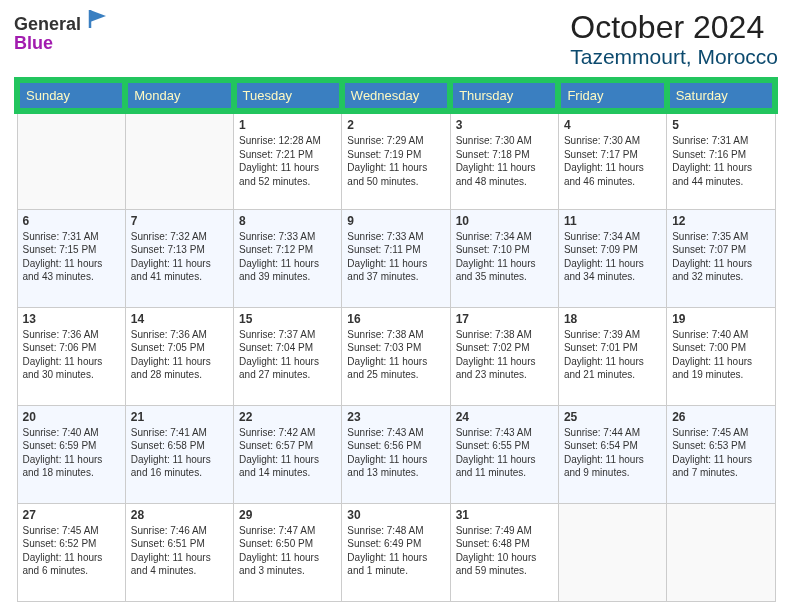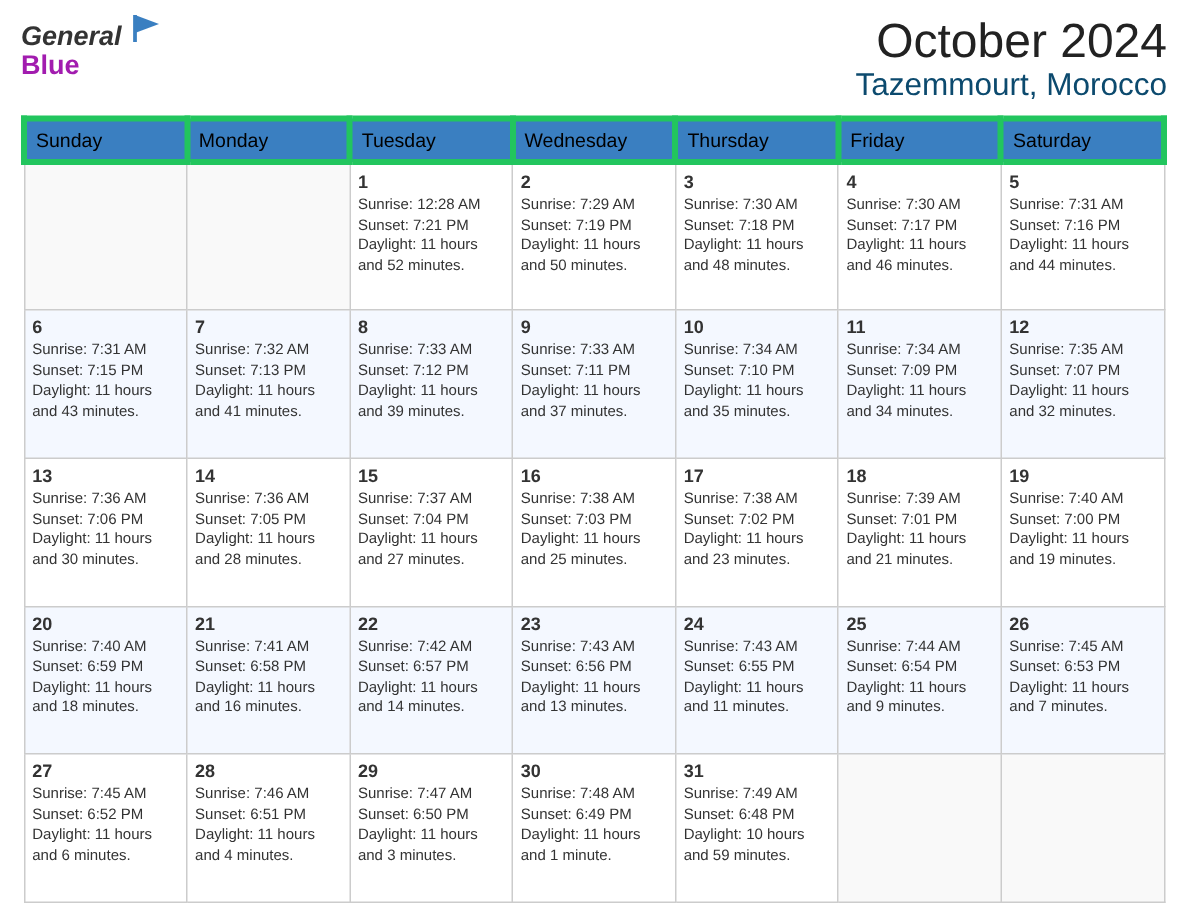--- a/index.html
+++ b/index.html
@@ -34,47 +34,46 @@
       color: #333;
       line-height: 1.1;
     }
     .logo-icon {
       width: 22px;
       height: 22px;
       margin-left: 2px;
       margin-top: -2px;
     }
     .title-block {
-      text-align: right;
     }
     .month-title {
       font-size: 32px;
       font-weight: normal;
       color: #222;
       line-height: 1.1;
     }
     .location {
       font-size: 21px;
       color: #0c4a6e;
     }
     .calendar {
       flex: 1;
       border: 1px solid #ccc;
       border-collapse: collapse;
       width: 100%;
       table-layout: fixed;
     }
     .calendar th {
       background: #3a7fc1;
-      color: #000000;
+      color: #fef9c3;
       text-align: left;
       padding: 5px 6px;
       font-size: 13px;
       font-weight: normal;
-      border: 4px solid #22c55e;
+      border: 6px solid #22c55e;
     }
     .calendar td {
       border: 1px solid #ccc;
       vertical-align: top;
       padding: 4px 5px;
       font-size: 10.5px;
       color: #333;
       height: 88px;
     }
     .day-num {
@@ -101,21 +100,21 @@
       background: #3a7fc1;
     }
   </style>
 </head>
 <body>
 
 <div class="page">
   <div class="header">
     <div class="logo">
       <div>
-        <div style="display:flex;align-items:center;font-style:italic;">
+        <div style="display:flex;align-items:center;">
           <span class="logo-text">General
             <svg class="logo-icon" viewBox="0 0 22 22">
               <polygon points="2,2 18,8 2,14" fill="#3a7fc1"></polygon>
               <line x1="2" y1="2" x2="2" y2="20" stroke="#3a7fc1" stroke-width="2.5"></line>
             </svg>
           </span>
         </div>
         <div style="font-size:18px;font-weight:bold;color:#a21caf;margin-top:-2px;">Blue</div>
       </div>
     </div>

